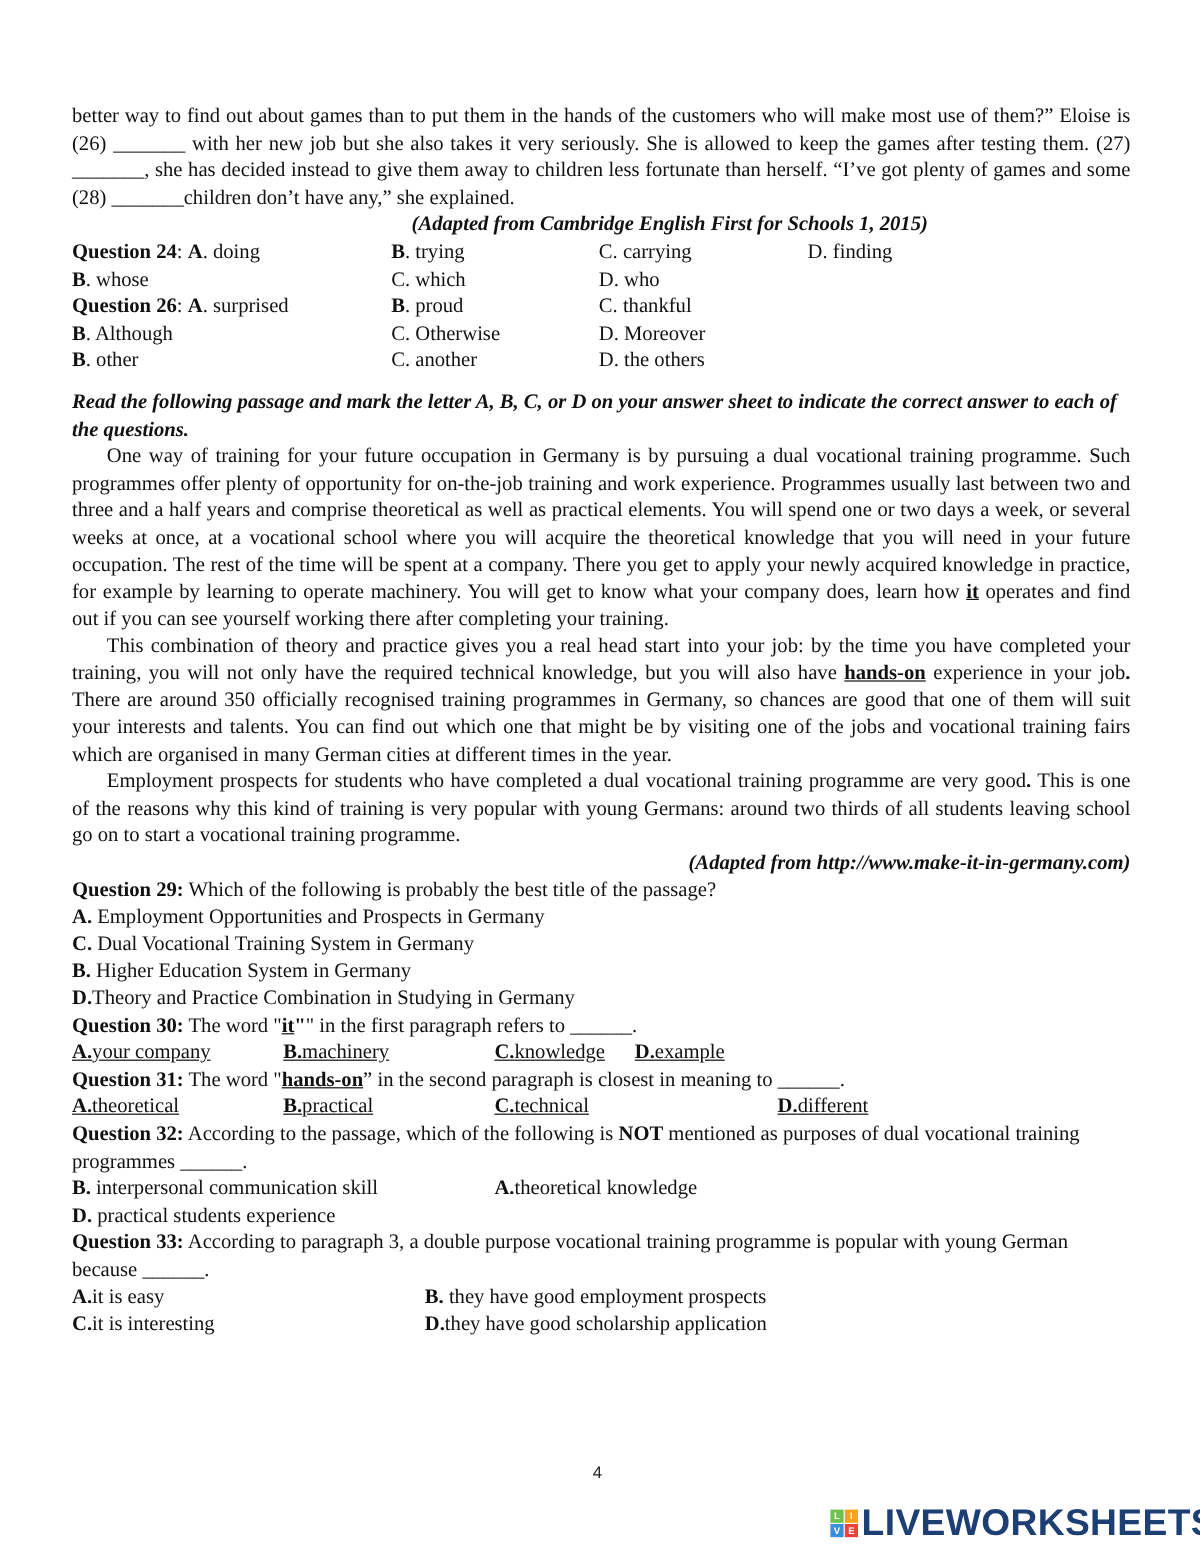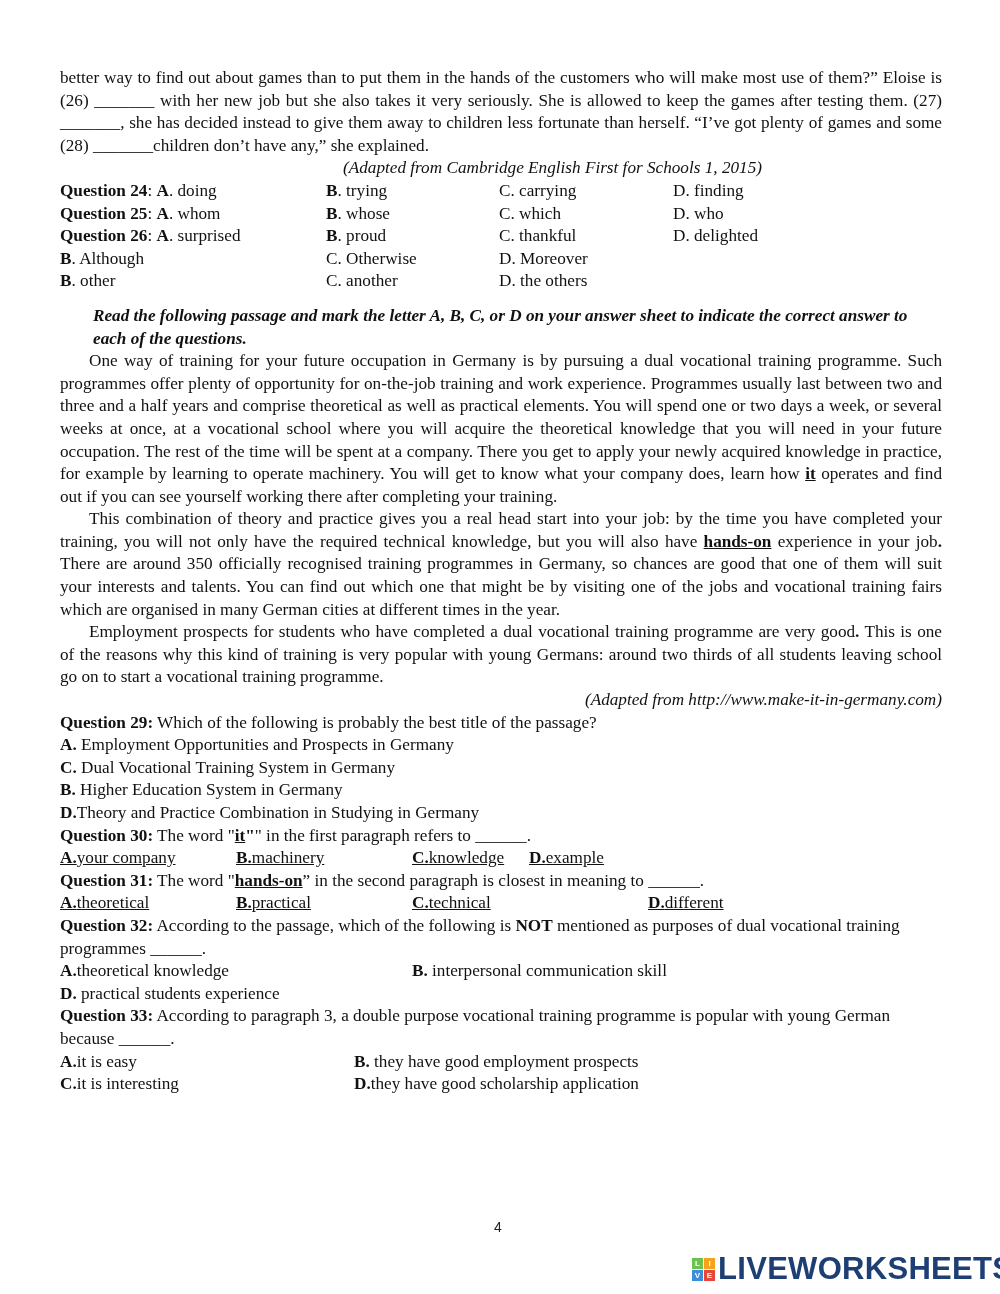--- a/index.html
+++ b/index.html
@@ -1,25 +1,25 @@
 <!DOCTYPE html>
 <html><head>
 <meta charset="utf-8">
 <style>
   html, body { margin:0; padding:0; background:#ffffff; }
   body { width:1000px; height:1294px; position:relative; overflow:hidden;
          font-family:"Liberation Serif", serif; color:#111; font-size:17.2px; }
-  .page { position:absolute; left:60px; top:67px; width:882px; line-height:22.6px; }
+  .page { position:absolute; left:60px; top:86px; width:882px; line-height:22.6px; }
   .just { text-align:justify; text-align-last:left; }
   .indent { text-indent:29px; }
-  .src { text-align:right; font-style:italic; }
+  .src { text-align:right; font-style:italic;font-weight:bold; }
   .src.center { text-align:left; padding-left:283px; }
   .b { font-weight:bold; }
   .u { text-decoration:underline; font-weight:bold; }
-  .instr { font-weight:bold; font-style:italic; margin-top:12px;margin-left:33px; }
+  .instr { font-weight:bold; font-style:italic; margin-top:12px; }
   .qgrid { display:grid; grid-template-columns:266px 173px 174px 260px; }
   .row2 { display:grid; grid-template-columns:352px 500px; }
   .row2b { display:grid; grid-template-columns:294px 500px; }
   .q30opts span, .q31opts span { display:inline-block;text-decoration:underline; }
   .pagenum { position:absolute; left:494px; top:1219px; font-family:"Liberation Sans", sans-serif; font-size:14px; color:#222; }
   .logo { position:absolute; left:692px; top:1254px; display:flex; align-items:center; }
   .logo-icon { display:grid; grid-template-columns:11px 11px; grid-template-rows:11px 11px; gap:1px; margin-right:3px; }
   .logo-icon span { font-family:"Liberation Sans", sans-serif; font-size:8px; font-weight:bold; color:#fff; display:flex; align-items:center; justify-content:center; }
   .logo-text { font-family:"Liberation Sans", sans-serif; font-weight:bold; font-size:31px; color:#1d3f73; letter-spacing:0.3px; line-height:30px; }
 </style>
@@ -32,30 +32,28 @@
   <div class="src center">(Adapted from Cambridge English First for Schools 1, 2015)</div>
 
   <div>
     <div class="qgrid">
       <div><span class="b">Question 24</span>: <span class="b">A</span>. <span>doing</span></div>
       <div><span class="b">B</span>. <span>trying</span></div>
       <div><span>C</span>. <span>carrying</span></div>
       <div><span>D</span>. <span>finding</span></div>
     </div>
     <div class="qgrid">
-      <div><span class="b">Question 25</span>: <span class="b">A</span>. <span>whom</span></div>
       <div><span class="b">B</span>. <span>whose</span></div>
       <div><span>C</span>. <span>which</span></div>
       <div><span>D</span>. <span>who</span></div>
     </div>
     <div class="qgrid">
       <div><span class="b">Question 26</span>: <span class="b">A</span>. <span>surprised</span></div>
       <div><span class="b">B</span>. <span>proud</span></div>
       <div><span>C</span>. <span>thankful</span></div>
-      <div><span>D</span>. <span>delighted</span></div>
     </div>
     <div class="qgrid">
       <div><span class="b">B</span>. <span>Although</span></div>
       <div><span>C</span>. <span>Otherwise</span></div>
       <div><span>D</span>. <span>Moreover</span></div>
     </div>
     <div class="qgrid">
       <div><span class="b">B</span>. <span>other</span></div>
       <div><span>C</span>. <span>another</span></div>
       <div><span>D</span>. <span>the others</span></div>
@@ -90,22 +88,22 @@
   <div>
     <div><span class="b">Question 31:</span><span> The word "</span><span class="u">hands-on</span><span>” in the second paragraph is closest in meaning to ______.</span></div>
     <div class="q31opts">
       <span style="width:176px"><span class="b">A.</span><span> theoretical</span></span><span style="width:176px"><span class="b">B.</span><span> practical</span></span><span style="width:236px"><span class="b">C.</span><span> technical</span></span><span><span class="b">D.</span><span> different</span></span>
     </div>
   </div>
 
   <div>
     <div style="padding-right:40px"><span class="b">Question 32:</span><span> According to the passage, which of the following is </span><span class="b">NOT</span><span> mentioned as purposes of dual vocational training programmes ______.</span></div>
     <div class="row2">
+      <div><span class="b">B.</span><span> interpersonal communication skill</span></div>
       <div><span class="b">A.</span><span>theoretical knowledge</span></div>
-      <div><span class="b">B.</span><span> interpersonal communication skill</span></div>
       <div><span class="b">D.</span><span> practical students experience</span></div>
     </div>
   </div>
 
   <div>
     <div><span class="b">Question 33:</span><span> According to paragraph 3, a double purpose vocational training programme is popular with young German because ______.</span></div>
     <div class="row2b">
       <div><span class="b">A.</span><span>it is easy</span></div>
       <div><span class="b">B.</span><span> they have good employment prospects</span></div>
       <div><span class="b">C.</span><span>it is interesting</span></div>

